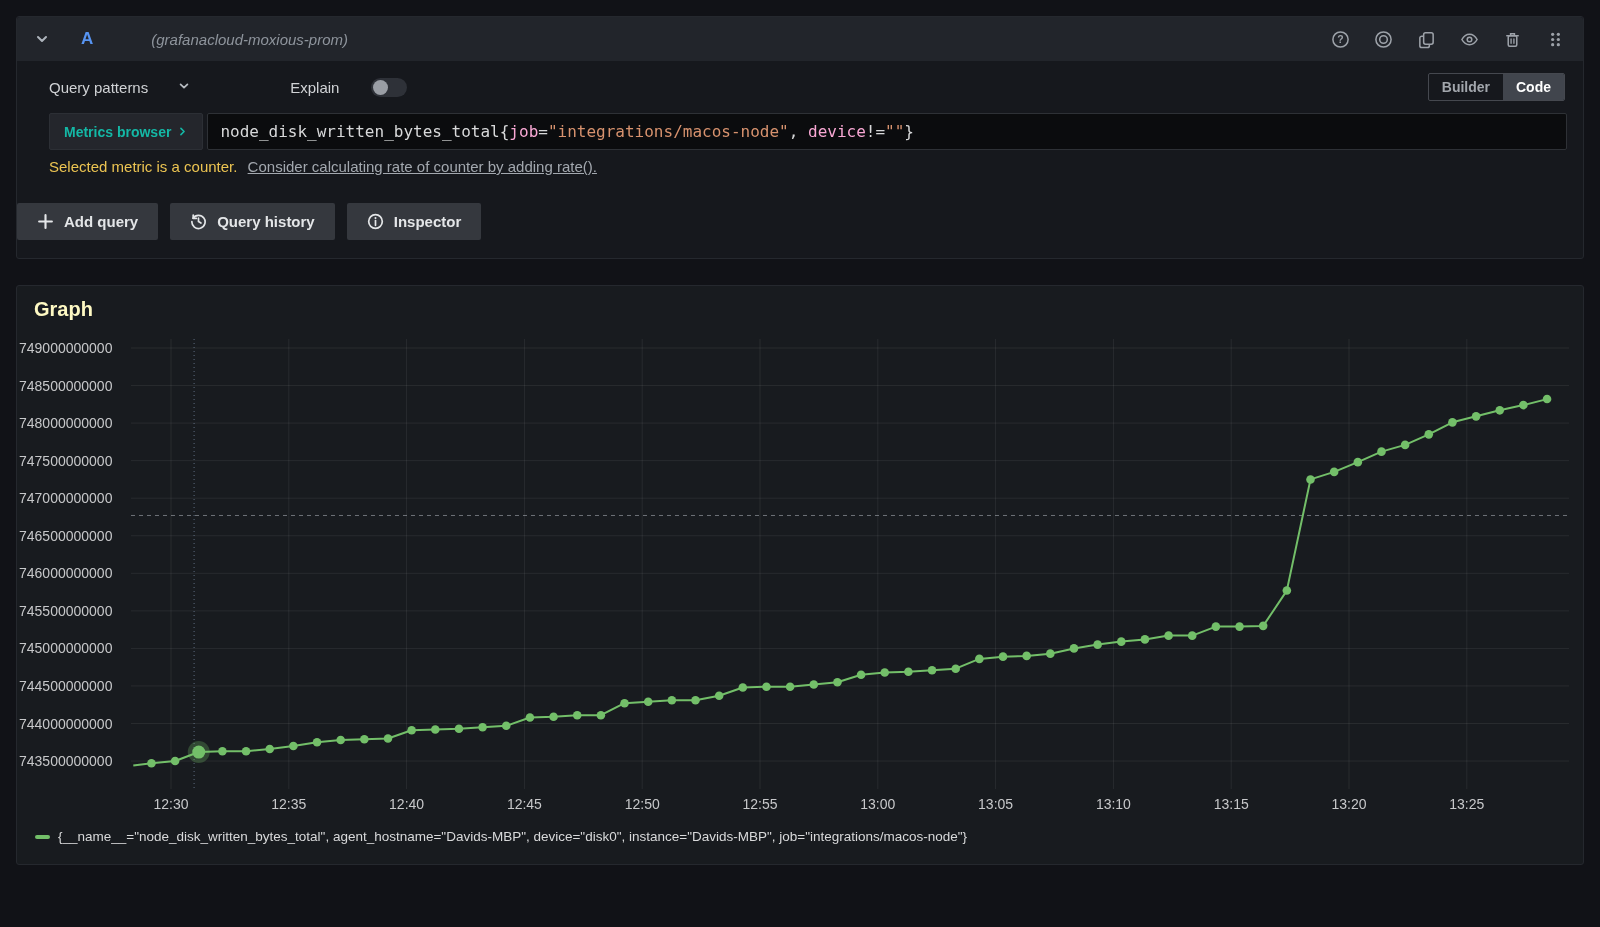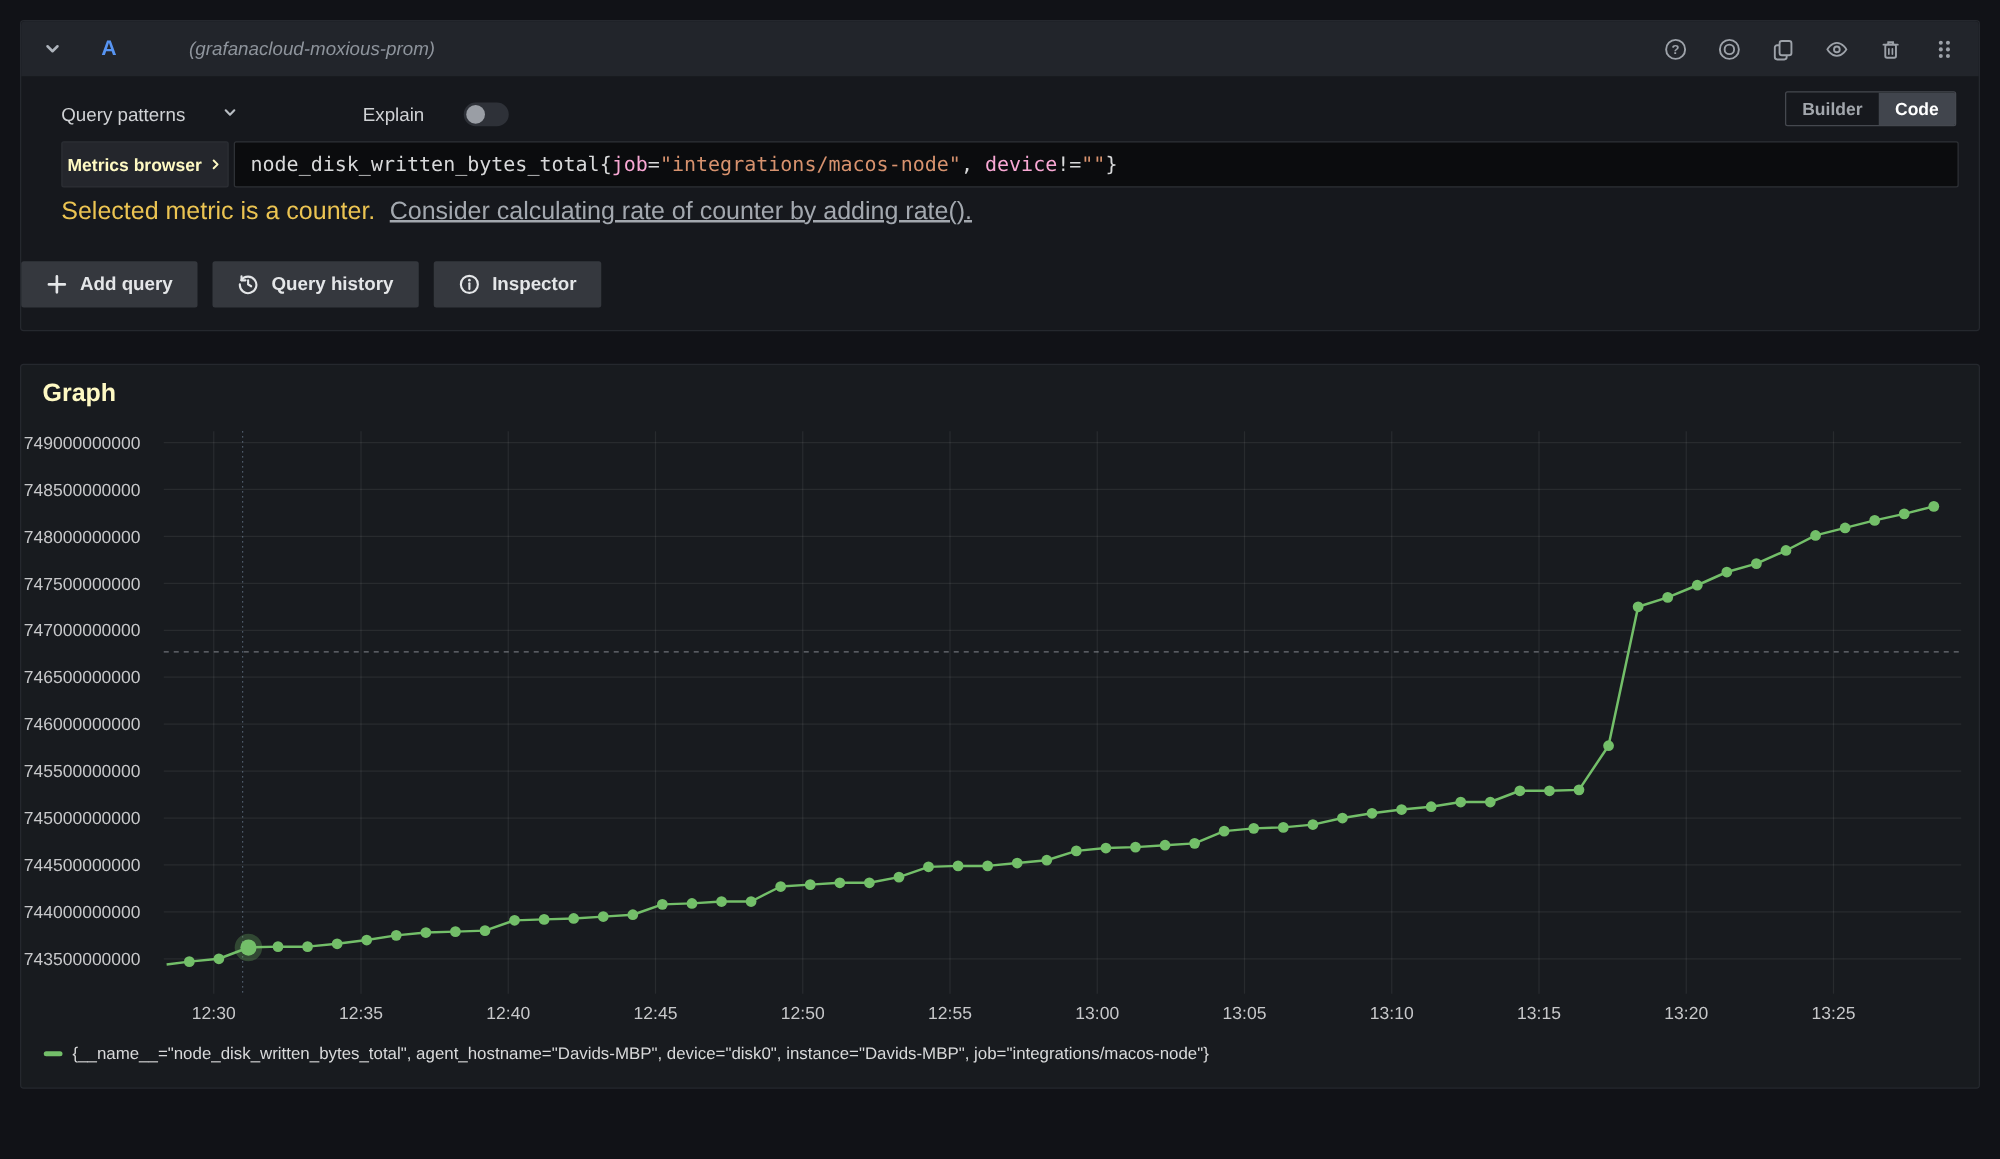--- a/index.html
+++ b/index.html
@@ -12,43 +12,43 @@
   .qe-header { height:44px; background:#22252b; display:flex; align-items:center;
     padding:0 18px; gap:14px; border-radius:3px 3px 0 0; }
   .chev-btn { display:flex; align-items:center; cursor:pointer; color:#aeb4bc; }
   .ref-id { color:#5794f2; font-weight:700; font-size:17px; margin-left:18px; cursor:pointer;}
   .ds-hint { color:#8e949c; font-style:italic; font-size:15px; margin-left:44px; }
   .qe-header .spacer, .row2 .spacer { flex:1; }
   .hdr-icons { display:flex; align-items:center; gap:23px; color:#9da2a9; }
   .hdr-icons .ic { width:20px; height:20px; cursor:pointer; display:flex; align-items:center; justify-content:center;}
   .hdr-icons svg { width:19px; height:19px; }
 
-  .row2 { display:flex; align-items:flex-end; padding:12px 18px 10px 32px; gap:22px; }
+  .row2 { display:flex; align-items:center; padding:12px 18px 10px 32px; gap:22px; }
   .qp-label { font-size:15px; color:#d0d2d5; cursor:pointer; }
   .small-chev { color:#b7bcc2; margin-left:8px; }
   .explain-label { font-size:15px; color:#d0d2d5; margin-left:78px; }
   .toggle { width:36px; height:19px; background:#2e3138; border-radius:10px; position:relative;
     margin-left:10px; cursor:pointer; }
   .toggle .knob { position:absolute; left:2px; top:2px; width:15px; height:15px; border-radius:50%;
     background:#9a9ea5; }
   .mode-toggle { display:flex; border:1px solid #45484f; border-radius:2px; overflow:hidden; }
   .mode-toggle .seg { font-size:14px; font-weight:600; padding:5px 13px; color:#a2a6ac; cursor:pointer; }
   .mode-toggle .seg.sel { background:#41454d; color:#ffffff; }
 
   .row3 { display:flex; align-items:stretch; padding:2px 16px 0 32px; gap:4px; }
   .metrics-browser { background:#24262c; border:1px solid #2c2f35; border-radius:2px;
-    color:#fef9c3; font-weight:700; font-size:14px; display:flex; align-items:center;
-    padding:0 4px; gap:6px; cursor:pointer; white-space:nowrap; }
+    color:#14b8a6; font-weight:700; font-size:14px; display:flex; align-items:center;
+    padding:0 14px; gap:6px; cursor:pointer; white-space:nowrap; }
   .query-field { flex:1; background:#0b0c0e; border:1px solid #2e3136; border-radius:2px;
     font-family:"DejaVu Sans Mono", monospace; font-size:16px; padding:8px 12px; color:#d8d9da;
     cursor:text; white-space:nowrap; overflow:hidden; }
   .tok-label { color:#f9a8d4; }
   .tok-string { color:#d7926e; }
 
-  .warning-row { padding:8px 16px 4px 32px; font-size:20px; }
+  .warning-row { padding:8px 16px 4px 32px; font-size:15px; }
   .warn-text { color:#ecc452; }
   .warn-link { color:#a3a8af; text-decoration:underline; cursor:pointer; margin-left:6px; }
 
   .options-bar { margin:10px 16px 0 32px; background:#202329; border:1px solid #26292f; border-radius:2px;
     display:flex; align-items:center; height:40px; padding:0 14px; gap:26px; font-size:14px; color:#9aa0a7; }
   .options-bar .opt-chev { color:#b7bcc2; display:flex; align-items:center; cursor:pointer; }
   .options-title { color:#ffffff; font-weight:700; }
 
   .actions-row { display:flex; gap:12px; padding:24px 16px 18px 0px; margin-left:0; }
   .action-btn { background:#35383e; border:none; border-radius:2px; color:#e4e6e8; font-weight:700;

